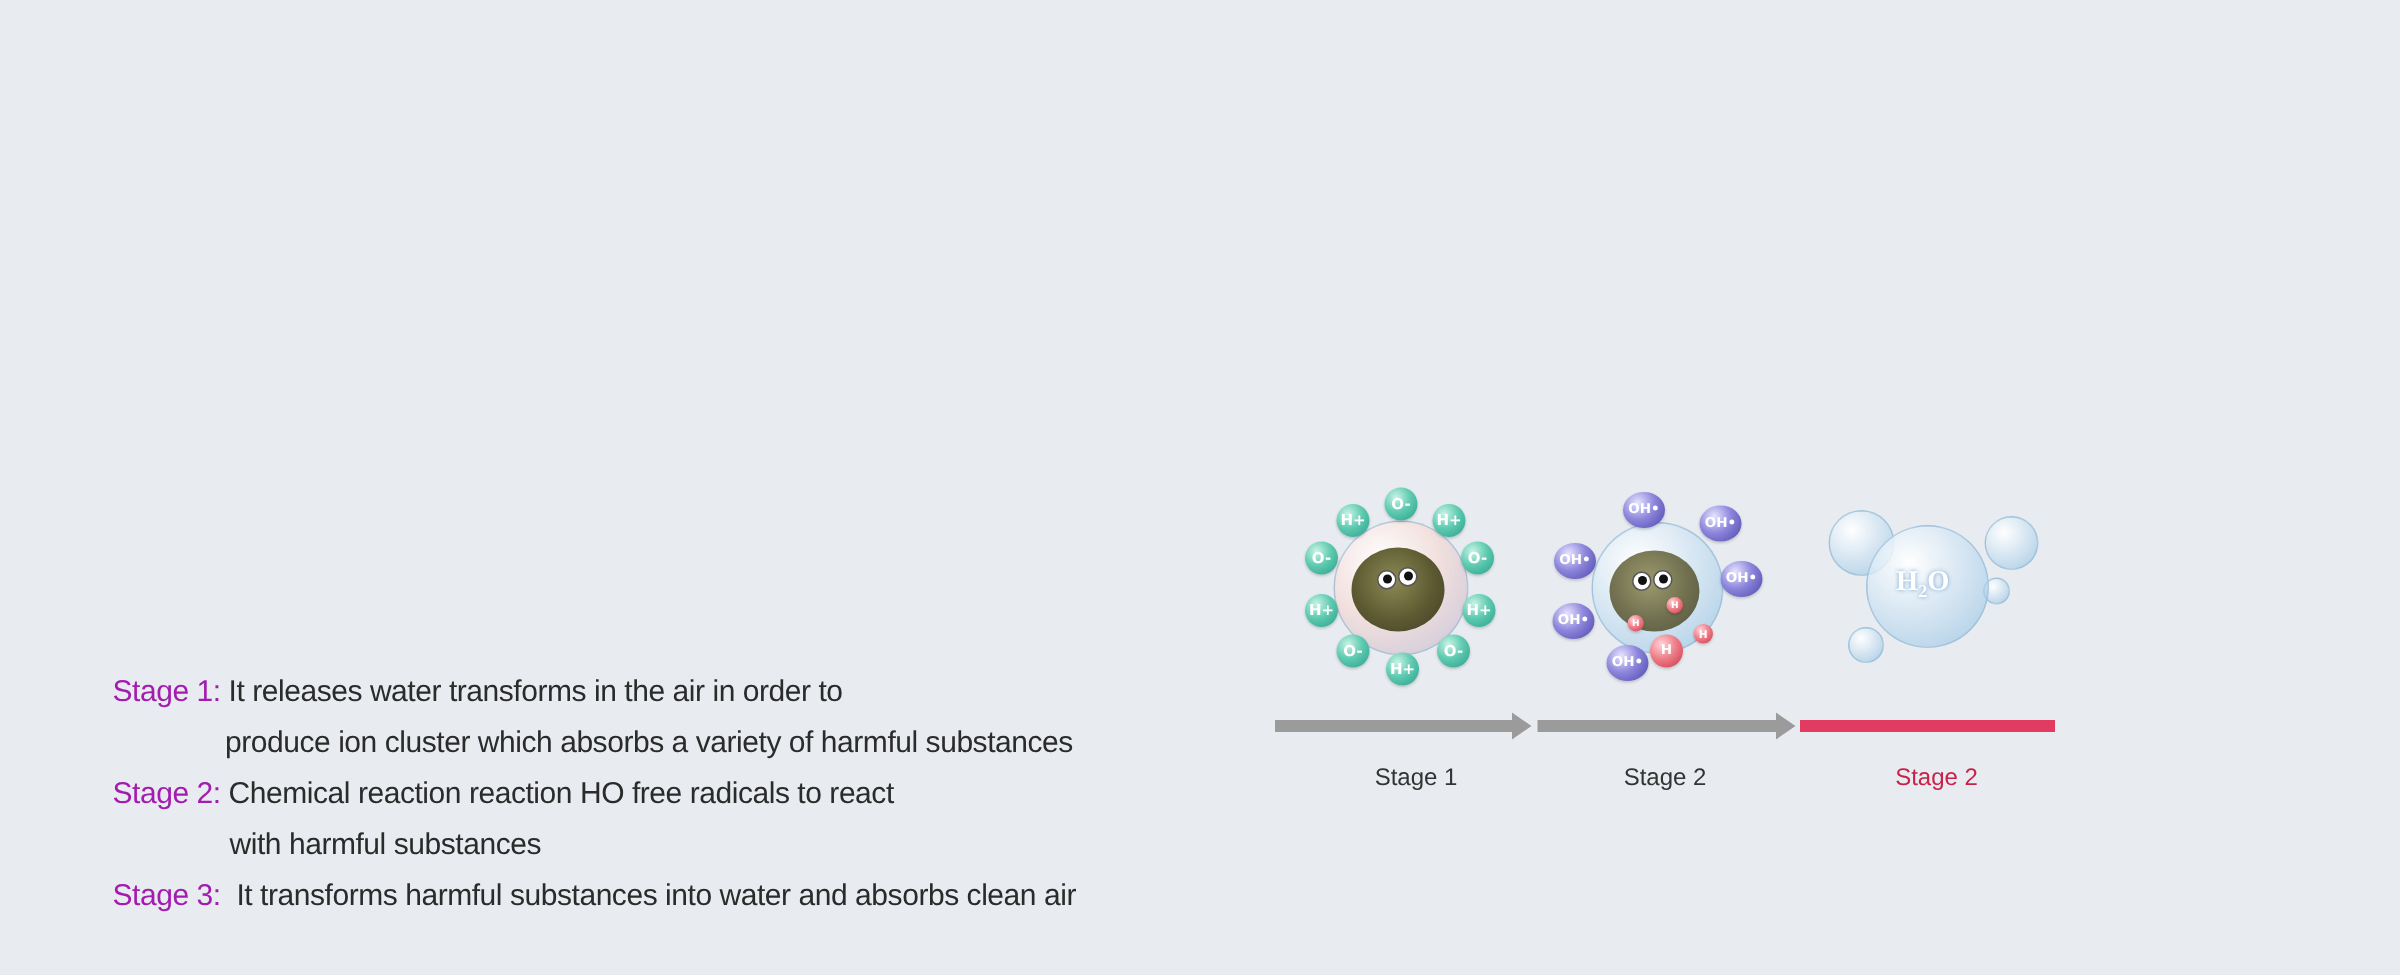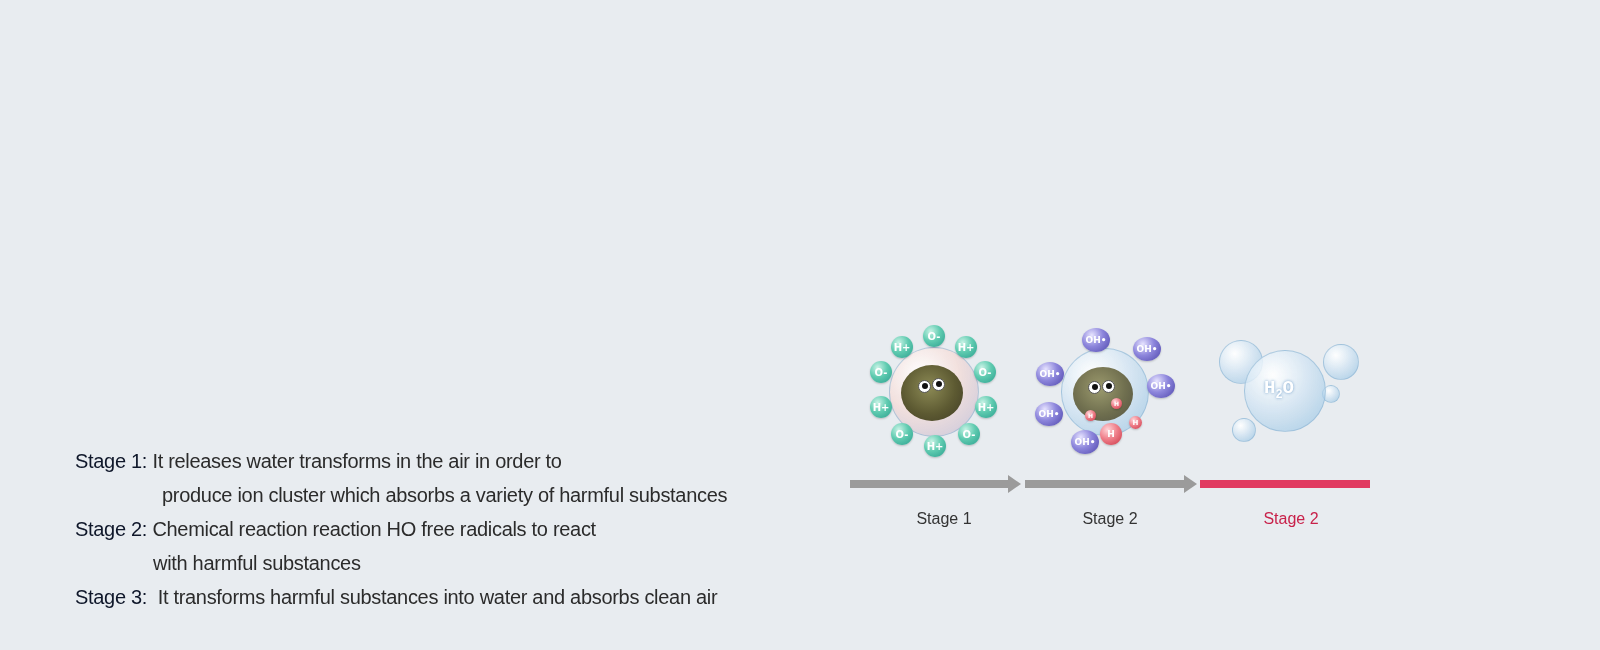--- a/index.html
+++ b/index.html
@@ -2,21 +2,21 @@
 <html><head>
 <meta charset="utf-8">
 <style>
   html, body { margin:0; padding:0; }
   body {
     width:1600px; height:650px; background:#e8ecf0; position:relative; overflow:hidden;
     font-family:"Liberation Sans", "DejaVu Sans", sans-serif;
   }
   .desc { position:absolute; left:75px; top:444px; font-size:20px; color:#2b2b2b; letter-spacing:-0.3px; }
   .desc .line { position:absolute; white-space:nowrap; height:34px; line-height:34px; }
-  .desc .lbl { color:#0f172a;margin-top:32px; }
+  .desc .lbl { color:#a21caf;margin-top:32px; }
   .icon { position:absolute; }
   .ion { position:absolute; border-radius:50%; display:flex; align-items:center; justify-content:center;
          font-weight:bold; color:#fff; font-family:"DejaVu Sans", sans-serif; }
   .ion.g { width:22px; height:22px; font-size:10px;
            background:radial-gradient(circle at 35% 30%, #c9f3e6 0%, #5fcbb0 45%, #2a9e8d 100%);
            box-shadow:0 1px 2px rgba(0,0,0,0.2); }
   .ion.p { width:28px; height:24px; font-size:9px;
            background:radial-gradient(circle at 35% 30%, #e7e4ff 0%, #8d86dc 45%, #4d45aa 100%);
            box-shadow:0 1px 2px rgba(0,0,0,0.2);text-align:right; }
   .ion.r { border-radius:50%;
@@ -28,32 +28,32 @@
   .dust { position:absolute; border-radius:50%;
           background:radial-gradient(circle at 45% 40%, #8c8a55 0%, #5d5a32 55%, #3f3b24 100%); }
   .eye { position:absolute; width:11px; height:11px; border-radius:50%; background:#fff; border:1px solid #555; }
   .eye::after { content:""; position:absolute; width:6px; height:6px; border-radius:50%; background:#111; top:2px; left:3px; }
   .bar { position:absolute; height:8px; }
   .bar.gray { background:#9b9b9b; }
   .bar.red { background:#e13b61; }
   .head { position:absolute; width:0; height:0; border-top:9px solid transparent; border-bottom:9px solid transparent; border-left:13px solid #9b9b9b; }
   .slabel { position:absolute; top:510px; font-size:16px; color:#333; width:120px; text-align:center; }
   .slabel.active { color:#c8214a; }
-  .h2o { position:absolute; color:#fff; font-weight:bold; font-size:19px; text-shadow:0 0 3px rgba(100,150,200,0.9); font-family:Liberation Mono, monospace; }
+  .h2o { position:absolute; color:#fff; font-weight:bold; font-size:19px; text-shadow:0 0 3px rgba(100,150,200,0.9); font-family:Liberation Serif, serif; }
   .h2o sub { font-size:12px; }
 </style>
 </head>
 <body>
 
 <div class="desc">
   <div class="line" style="top:0;left:0;">
     <span class="lbl">Stage 1:</span>
     <span>It releases water transforms in the air in order to</span>
   </div>
-  <div class="line" style="top:34px;left:87px;">produce ion cluster which absorbs a variety of harmful substances</div>
+  <div class="line" style="top:34px;left:75px;">produce ion cluster which absorbs a variety of harmful substances</div>
   <div class="line" style="top:68px;left:0;">
     <span class="lbl">Stage 2:</span>
     <span>Chemical reaction reaction HO free radicals to react</span>
   </div>
   <div class="line" style="top:102px;left:78px;">with harmful substances</div>
   <div class="line" style="top:136px;left:0;">
     <span class="lbl">Stage 3:</span>&nbsp;
     <span>It transforms harmful substances into water and absorbs clean air</span>
   </div>
 </div>

